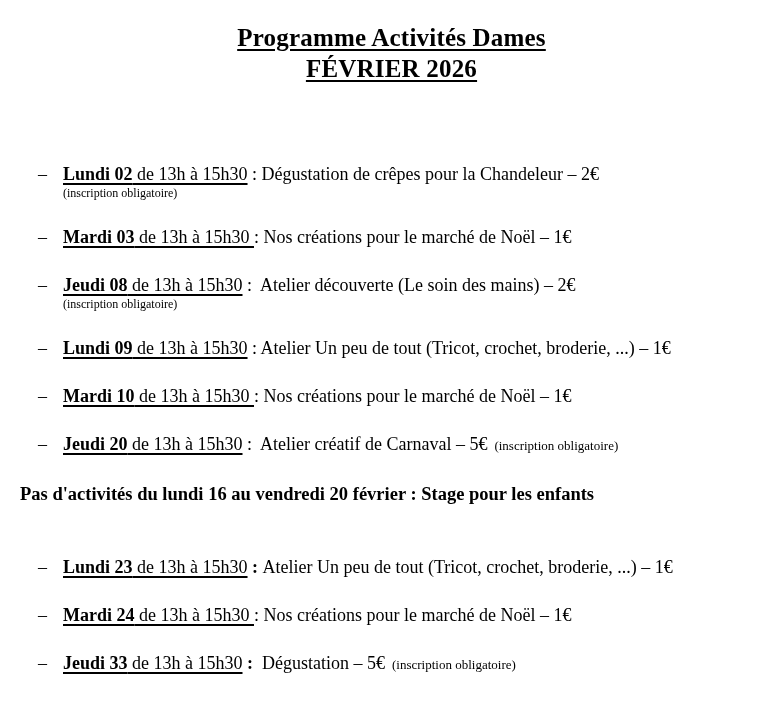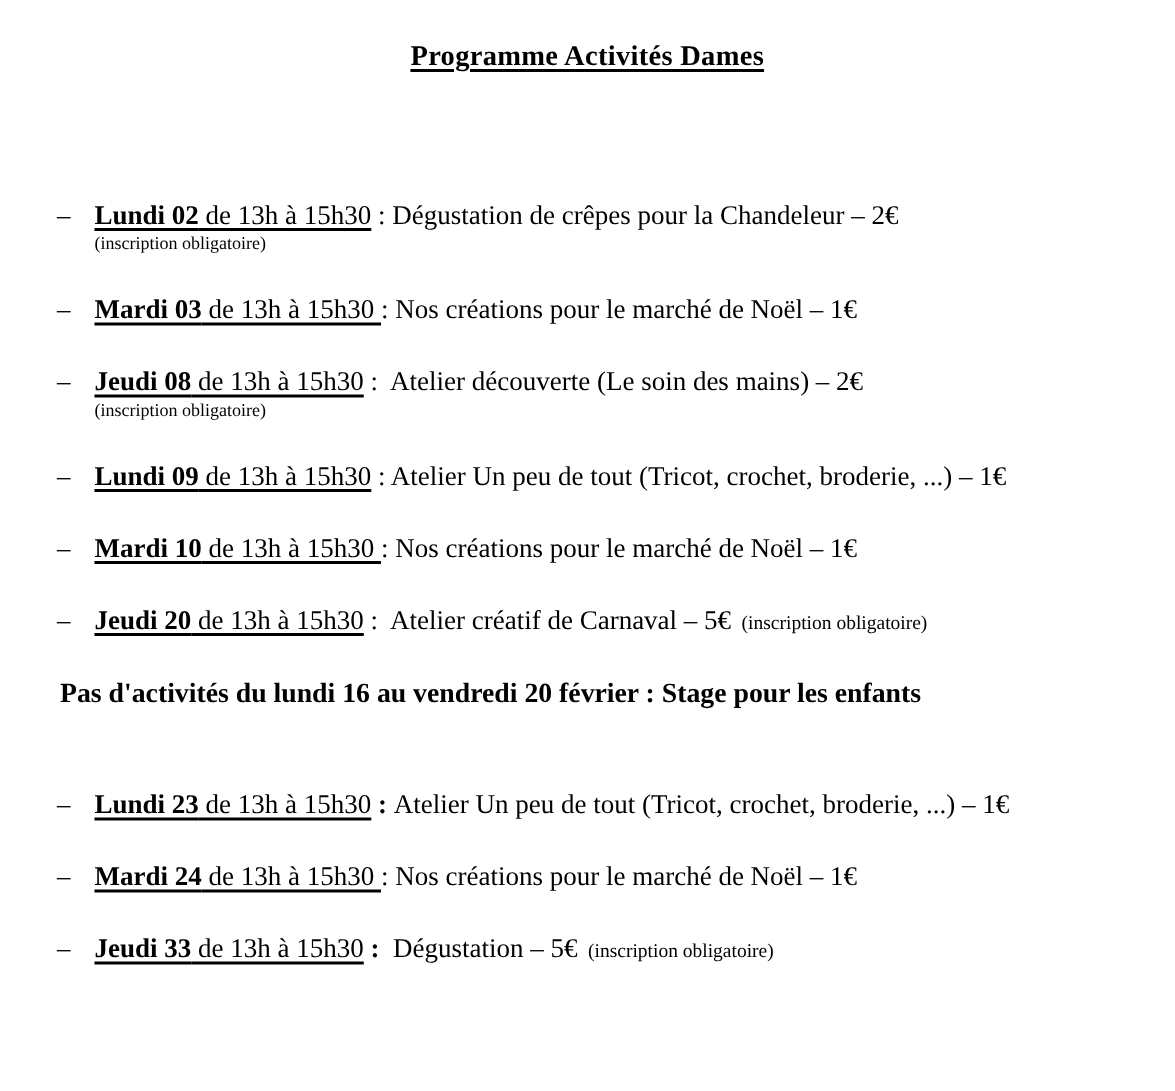--- a/index.html
+++ b/index.html
@@ -12,21 +12,21 @@
   }
   .page {
     box-sizing: border-box;
     width: 783px; height: 727px;
     padding-top: 22px;
     background: #ffffff;
   }
   .title {
     text-align: center;
     font-weight: bold;
-    font-size: 19px;
+    font-size: 25px;
     line-height: 31px;
     letter-spacing: 0.2px;
   }
   .title .tline {
     text-decoration: underline;
     text-decoration-thickness: 2px;
     text-underline-offset: 3px;
   }
   .list {
     padding-left: 38px;
@@ -49,32 +49,33 @@
     margin-top: 17px;
   }
   .day { font-weight: bold; }
   .sep.bold { font-weight: bold; }
   .note-inline { font-size: 13px; margin-left: 7px; }
   .note-below { font-size: 12px; line-height: 14px; margin-top: 1px; }
   .notice {
     font-weight: bold;
     font-size: 18.5px;
     line-height: 22px;
-    padding-left: 40px;
+    padding-left: 20px;
     margin: 23px 0 51px 0;
     white-space: pre;
   }
 </style>
 </head>
 <body>
 
 <div class="page">
 
   <div class="title">
     <div><span class="tline">Programme Activités Dames</span></div>
+    <div><span class="tline">FÉVRIER 2026</span></div>
   </div>
 
   <div class="list top">
       <div class="item">
     <span class="bullet">–</span>
     <div class="content">
       <div class="line"><span class="ug"><span class="day">Lundi 02</span><span class="time"> de 13h à 15h30</span></span><span class="sep"> : </span><span class="desc">Dégustation de crêpes pour la Chandeleur – 2€</span></div>
       <div class="note-below">(inscription obligatoire)</div>
     </div>
   </div>

